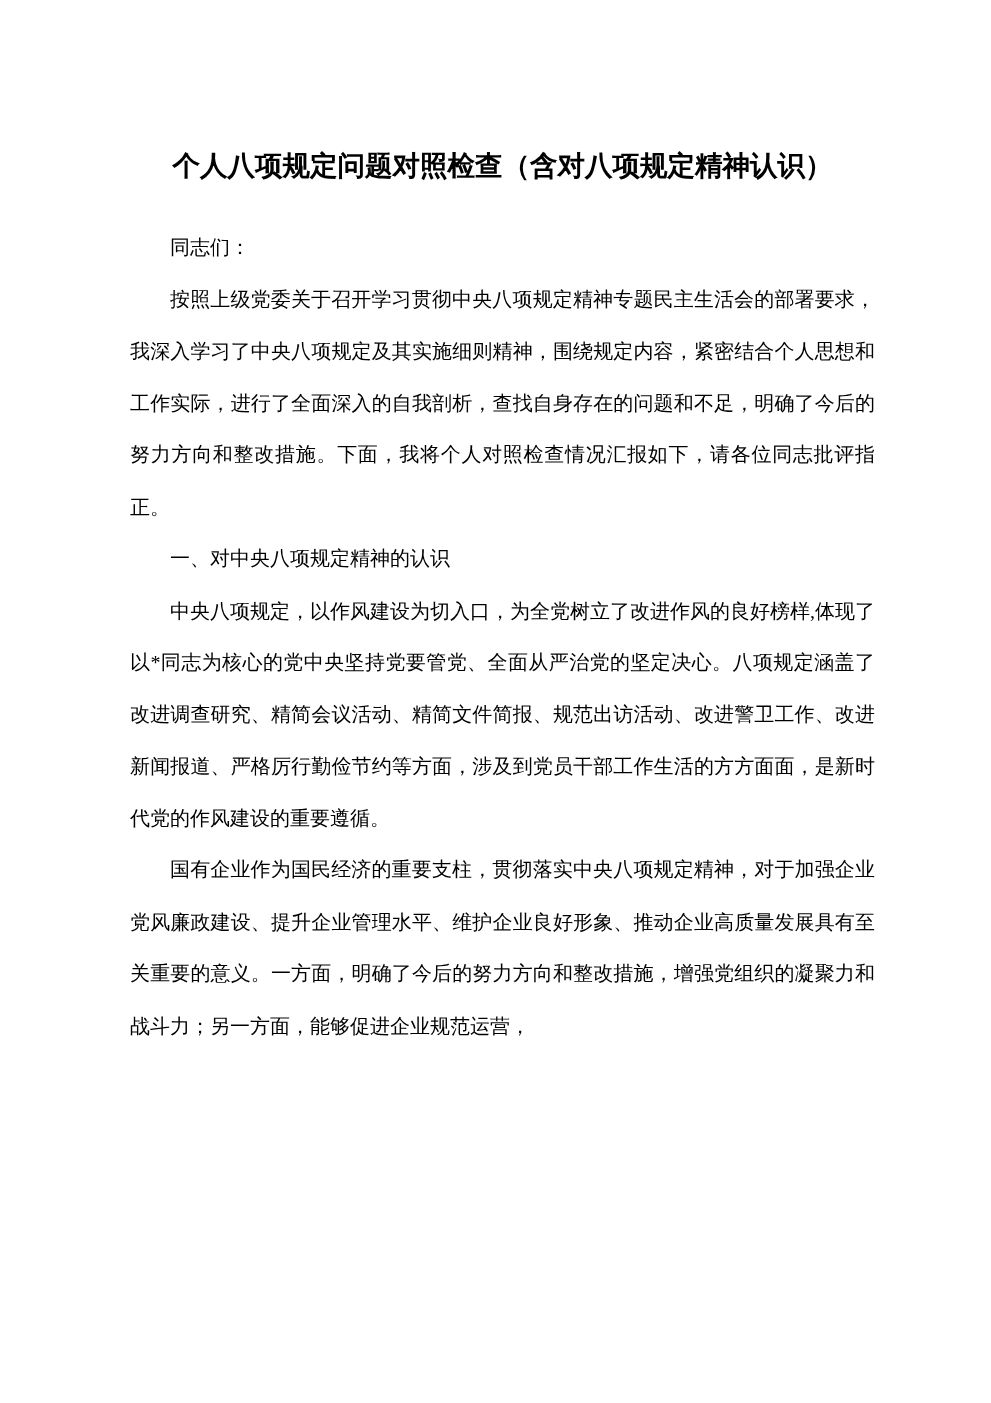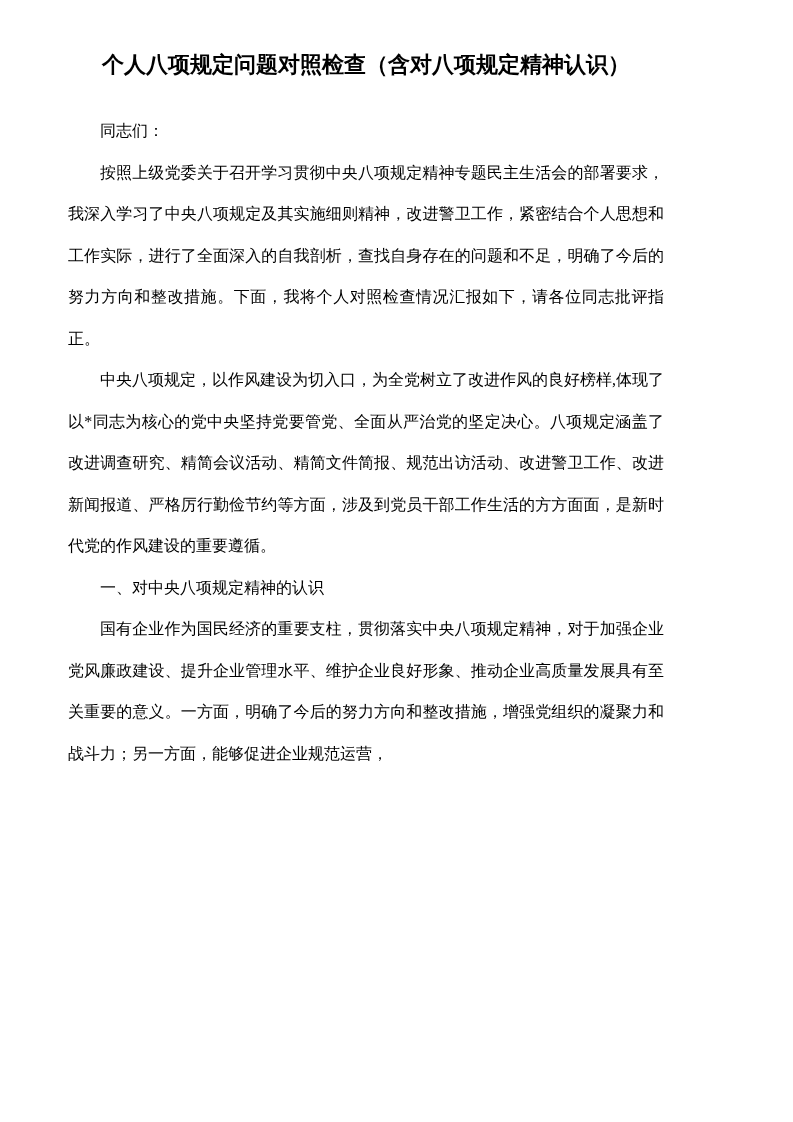--- a/index.html
+++ b/index.html
@@ -10,23 +10,23 @@
   .page {
     position: relative;
     width: 793px;
     height: 1122px;
     background: #ffffff;
     overflow: hidden;
     font-family: "Liberation Serif", serif;
     color: #000000;
   }
   .content {
-    margin-left: 68px;
+    margin-left: 104px;
     width: 596px;
-    padding-top: 44px;
+    padding-top: 112px;
   }
   .doc-title {
     font-size: 22px;
     font-weight: bold;
     line-height: 42px;
     text-align: center;
     margin: 0 0 24px 0;
     white-space: nowrap;
   }
   p.doc-par {
@@ -38,18 +38,18 @@
     word-break: break-all;
   }
 </style>
 </head>
 <body>
 
 <div class="page">
   <div class="content">
     <h1 class="doc-title">个人八项规定问题对照检查（含对八项规定精神认识）</h1>
     <p class="doc-par">同志们：</p>
-    <p class="doc-par">按照上级党委关于召开学习贯彻中央八项规定精神专题民主生活会的部署要求，我深入学习了中央八项规定及其实施细则精神，改进警卫工作，紧密结合个人思想和工作实际，进行了全面深入的自我剖析，查找自身存在的问题和不足，明确了今后的努力方向和整改措施。下面，我将个人对照检查情况汇报如下，请各位同志批评指正。</p>
+    <p class="doc-par">按照上级党委关于召开学习贯彻中央八项规定精神专题民主生活会的部署要求，我深入学习了中央八项规定及其实施细则精神，围绕规定内容，紧密结合个人思想和工作实际，进行了全面深入的自我剖析，查找自身存在的问题和不足，明确了今后的努力方向和整改措施。下面，我将个人对照检查情况汇报如下，请各位同志批评指正。</p>
+    <p class="doc-par">一、对中央八项规定精神的认识</p>
     <p class="doc-par">中央八项规定，以作风建设为切入口，为全党树立了改进作风的良好榜样,体现了以*同志为核心的党中央坚持党要管党、全面从严治党的坚定决心。八项规定涵盖了改进调查研究、精简会议活动、精简文件简报、规范出访活动、改进警卫工作、改进新闻报道、严格厉行勤俭节约等方面，涉及到党员干部工作生活的方方面面，是新时代党的作风建设的重要遵循。</p>
-    <p class="doc-par">一、对中央八项规定精神的认识</p>
     <p class="doc-par">国有企业作为国民经济的重要支柱，贯彻落实中央八项规定精神，对于加强企业党风廉政建设、提升企业管理水平、维护企业良好形象、推动企业高质量发展具有至关重要的意义。一方面，明确了今后的努力方向和整改措施，增强党组织的凝聚力和战斗力；另一方面，能够促进企业规范运营，</p>
   </div>
 </div>
 
 </body></html>

